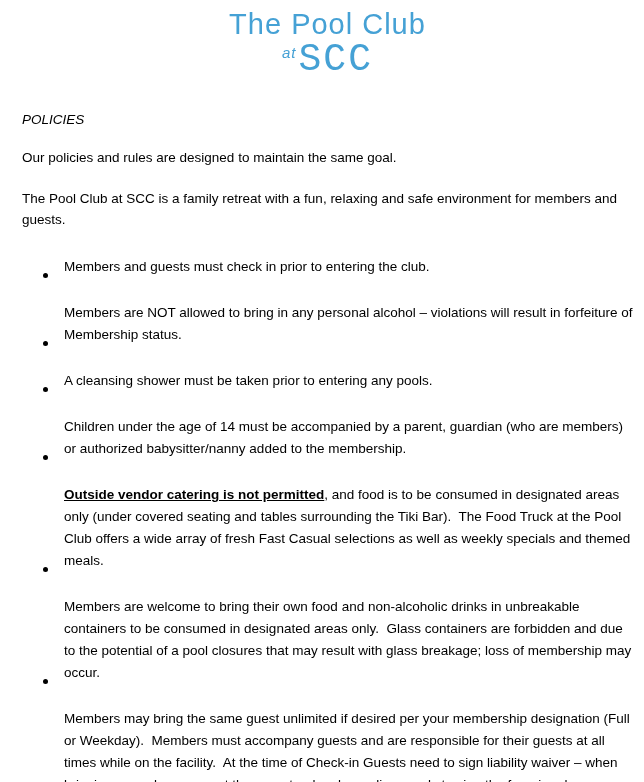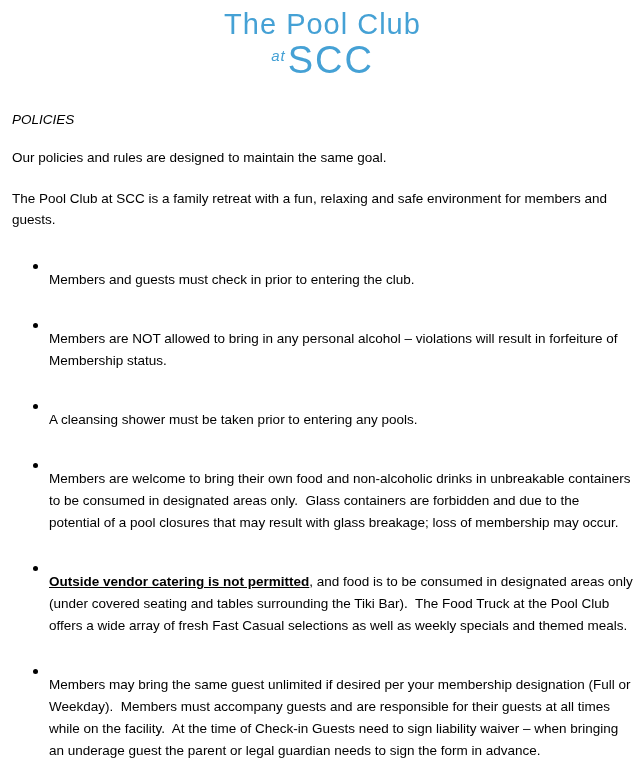--- a/index.html
+++ b/index.html
@@ -6,21 +6,21 @@
     margin: 0;
     padding: 0;
     background: #ffffff;
     color: #000000;
     font-family: "Liberation Sans", sans-serif;
   }
   .page {
     width: 644px;
     height: 782px;
     box-sizing: border-box;
-    padding: 8px 11px 0 12px;
+    padding: 8px 11px 0 22px;
     overflow: hidden;
     background: #ffffff;
   }
   
   .logo {
     text-align: center;
     margin-top: 2px;
     margin-bottom: 14px;
     line-height: 1;
   }
@@ -65,24 +65,23 @@
     line-height: 21px;
     margin-top: 20px;
     white-space: pre-wrap;
   }
   
   .policy-list {
     margin-top: 26px;
   }
   .policy-item {
     display: flex;
-    align-items: flex-start;
+    align-items: flex-end;
     margin-left: 21px;
     margin-bottom: 24px;
-    flex-direction: column;
   }
   .dot {
     flex: 0 0 auto;
     width: 5px;
     height: 5px;
     border-radius: 50%;
     background: #000;
     margin-top: 8px;
   }
   .policy-text {
@@ -96,21 +95,21 @@
   .underline { text-decoration: underline; }
 </style>
 </head>
 <body>
 
 <div class="page">
 
   <div class="logo">
     <div class="logo-line1" style="color: rgb(69, 161, 213);">The Pool Club</div>
     <div class="logo-line2">
-      <span class="logo-at" style="color: rgb(69, 161, 213);">at</span><span class="logo-org" style="color: rgb(69, 161, 213);">SCC</span>
+      <span class="logo-at" style="color: rgb(69, 161, 213);">at</span><span class="logo-org" style="color: rgb(69, 161, 213); font-family: Liberation Mono, monospace;">SCC</span>
     </div>
   </div>
 
 
   <div class="section-label">POLICIES</div>
 
   <div class="intro-para">Our policies and rules are designed to maintain the same goal.</div>
   <div class="intro-para">The Pool Club at SCC is a family retreat with a fun, relaxing and safe environment for members and guests.</div>
 
   <div class="policy-list">
@@ -121,25 +120,29 @@
       <div class="policy-item">
         <span class="dot"></span>
         <div class="policy-text"><span>Members are NOT allowed to bring in any personal alcohol – violations will result in forfeiture of Membership status.</span></div>
       </div>
       <div class="policy-item">
         <span class="dot"></span>
         <div class="policy-text"><span>A cleansing shower must be taken prior to entering any pools.</span></div>
       </div>
       <div class="policy-item">
         <span class="dot"></span>
-        <div class="policy-text"><span>Members are welcome to bring their own food and non-alcoholic drinks in unbreakable containers to be consumed in designated areas only.  Glass containers are forbidden and due to the potential of a pool closures that may result with glass breakage; loss of membership may occur.</span></div>
+        <div class="policy-text"><span>Children under the age of 14 must be accompanied by a parent, guardian (who are members) or authorized babysitter/nanny added to the membership.</span></div>
       </div>
       <div class="policy-item">
         <span class="dot"></span>
         <div class="policy-text"><span class="bold underline">Outside vendor catering is not permitted</span><span>, and food is to be consumed in designated areas only (under covered seating and tables surrounding the Tiki Bar).  The Food Truck at the Pool Club offers a wide array of fresh Fast Casual selections as well as weekly specials and themed meals.</span></div>
+      </div>
+      <div class="policy-item">
+        <span class="dot"></span>
+        <div class="policy-text"><span>Members are welcome to bring their own food and non-alcoholic drinks in unbreakable containers to be consumed in designated areas only.  Glass containers are forbidden and due to the potential of a pool closures that may result with glass breakage; loss of membership may occur.</span></div>
       </div>
       <div class="policy-item">
         <span class="dot"></span>
         <div class="policy-text"><span>Members may bring the same guest unlimited if desired per your membership designation (Full or Weekday).  Members must accompany guests and are responsible for their guests at all times while on the facility.  At the time of Check-in Guests need to sign liability waiver – when bringing an underage guest the parent or legal guardian needs to sign the form in advance.</span></div>
       </div>
     </div>
 
 </div>
 
 </body></html>

